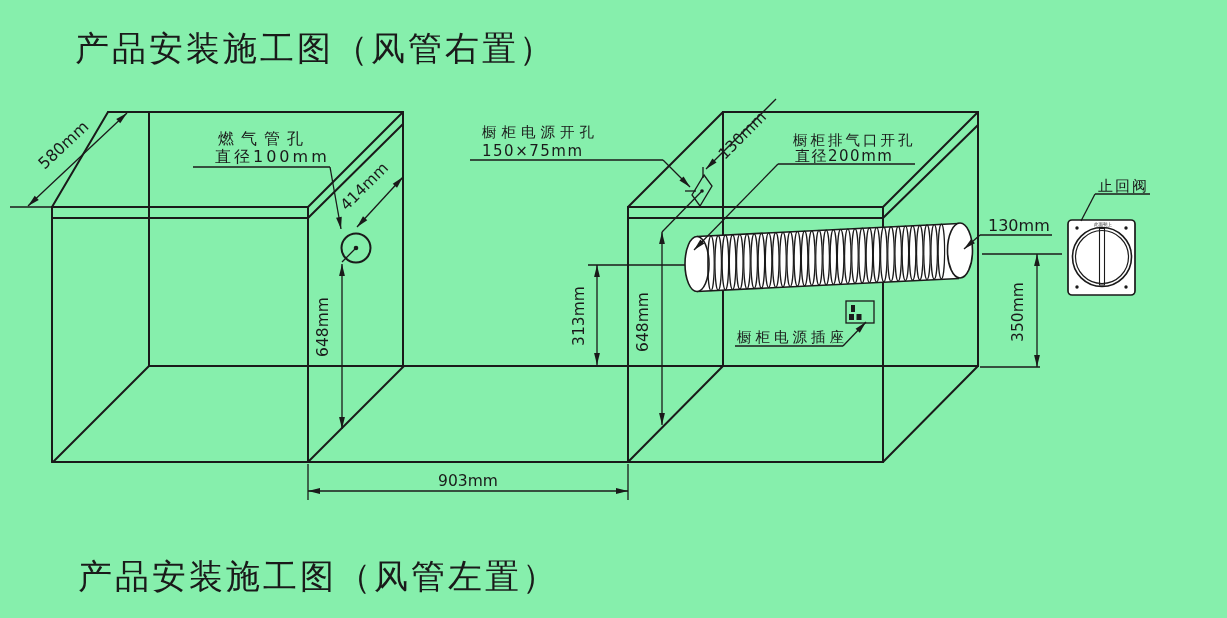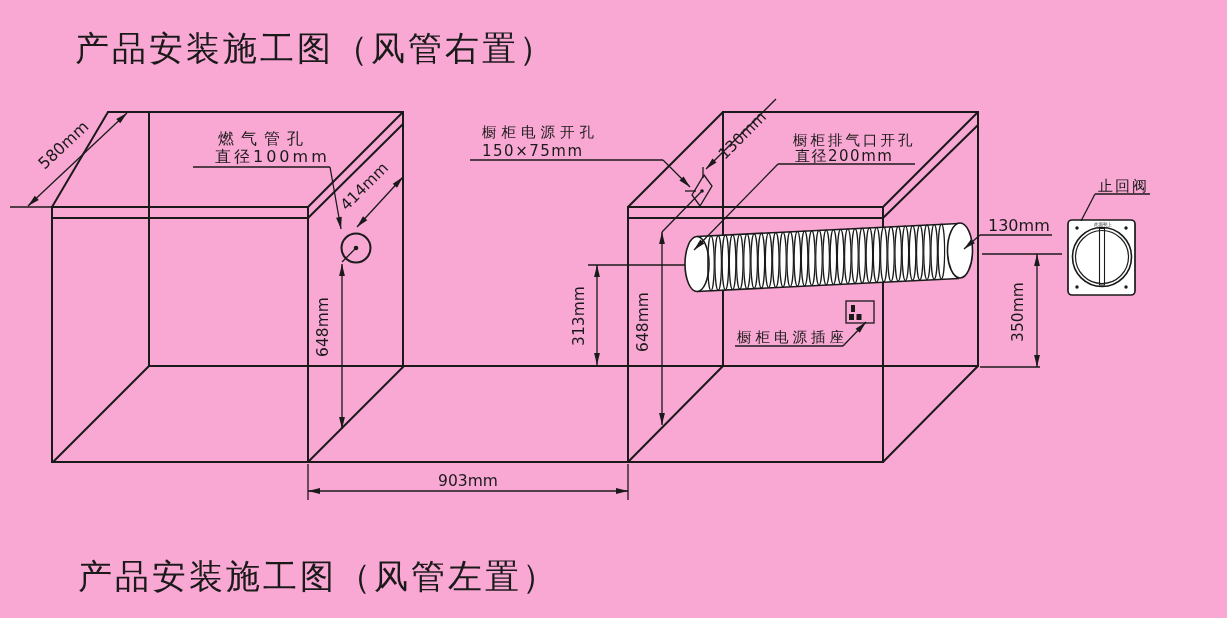--- a/index.html
+++ b/index.html
@@ -1,17 +1,17 @@
 <!DOCTYPE html>
 <html><head>
 <meta charset="utf-8">
 <style>
   html,body{margin:0;padding:0;background:#ffffff;}
   body{font-family:"DejaVu Sans",sans-serif;}
-  .stage{width:1227px;height:618px;position:relative;background:#f9a8d4;overflow:hidden;}
+  .stage{width:1227px;height:618px;position:relative;background:#86efac;overflow:hidden;}
   svg{display:block;}
   .geo{stroke:#1a1a1a;stroke-width:2;fill:none;stroke-linecap:round;}
   .thin{stroke:#1a1a1a;stroke-width:1.3;fill:none;}
   .ring{stroke:#1a1a1a;stroke-width:1.2;fill:none;}
   .fillw{fill:#ffffff;stroke:none;}
   text{fill:#1a1a1a;}
   .title{font-family:"DejaVu Serif","Liberation Serif",serif;font-size:34px;letter-spacing:3px;}
   .lbl{font-family:"DejaVu Sans","Liberation Sans",sans-serif;font-size:14.5px;letter-spacing:5px;}
   .lbl2{font-family:"DejaVu Sans","Liberation Sans",sans-serif;font-size:15px;letter-spacing:1.5px;}
   .dim{font-family:"DejaVu Sans","Liberation Sans",sans-serif;font-size:15.5px;}

